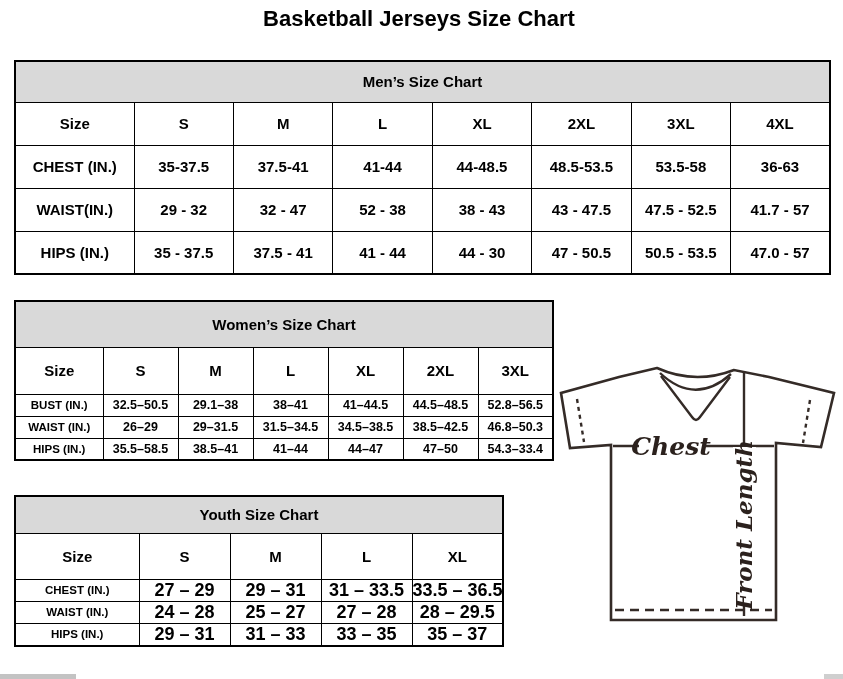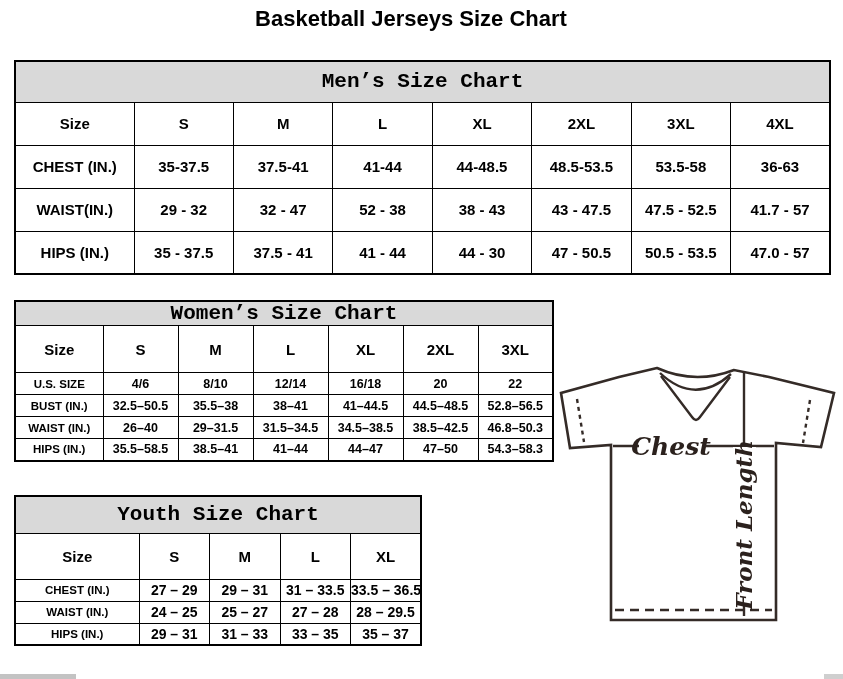--- a/index.html
+++ b/index.html
@@ -5,54 +5,54 @@
   * { margin:0; padding:0; box-sizing:border-box; }
   html,body { width:843px; height:679px; }
   body {
     background:#ffffff;
     font-family:"Liberation Sans", sans-serif;
     position:relative;
     overflow:hidden;
     color:#000;
   }
   .page-title {
-    position:absolute; top:6px; left:8px; width:806px;
+    position:absolute; top:6px; left:16px; width:806px;
     text-align:center; font-size:22px; font-weight:bold; color:#000;
     letter-spacing:0px;
   }
   .tbl { position:absolute; }
   .tbl table {
     border-collapse:collapse; width:100%; table-layout:fixed;
     border:2px solid #000;
   }
   .tbl th, .tbl td {
     border:1px solid #000; text-align:center; vertical-align:middle;
     font-weight:bold; color:#000; overflow:hidden; white-space:nowrap;
   }
-  .tbl .tbl-title { background:#d9d9d9; font-size:21px;font-family:Liberation Mono, monospace; }
+  .tbl .tbl-title { background:#d9d9d9; font-size:15px; }
 
   
   .men { left:14px; top:60px; width:817px; }
   .men .tbl-title { height:41px; }
   .men .head-row th { height:43px; font-size:15px; }
   .men .data-row th, .men .data-row td { height:43px; font-size:15px; }
 
   
   .women { left:14px; top:300px; width:540px; }
-  .women .tbl-title { height:24px; }
+  .women .tbl-title { height:46px; }
   .women .head-row th { height:47px; font-size:15px; }
   .women .data-row th { height:22px; font-size:11.5px; }
   .women .data-row td { height:22px; font-size:12.5px; }
 
   
-  .youth { left:14px; top:495px; width:408px; }
+  .youth { left:14px; top:495px; width:490px; }
   .youth .tbl-title { height:37px; }
   .youth .head-row th { height:46px; font-size:15px; }
   .youth .data-row th { height:22px; font-size:11.5px; }
-  .youth .data-row td { height:22px; font-size:14px; }
+  .youth .data-row td { height:22px; font-size:18px; }
 
   
   .jersey { position:absolute; left:553px; top:358px; width:290px; height:300px; }
   .jersey path, .jersey line { fill:none; stroke:#342b27; }
   .jersey text {
     font-family:"DejaVu Serif", serif;
     font-style:italic; font-weight:bold; fill:#2b211d;
   }
 
   
@@ -142,54 +142,45 @@
         <tr class="head-row">
           <th>Size</th>
           <th>S</th>
           <th>M</th>
           <th>L</th>
           <th>XL</th>
           <th>2XL</th>
           <th>3XL</th>
         </tr>
         <tr class="data-row">
-          <th>U.S. SIZE</th>
-          <td>4/6</td>
-          <td>8/10</td>
-          <td>12/14</td>
-          <td>16/18</td>
-          <td>20</td>
-          <td>22</td>
-        </tr>
-        <tr class="data-row">
           <th>BUST (IN.)</th>
           <td>32.5–50.5</td>
-          <td>35.5–38</td>
+          <td>29.1–38</td>
           <td>38–41</td>
           <td>41–44.5</td>
           <td>44.5–48.5</td>
           <td>52.8–56.5</td>
         </tr>
         <tr class="data-row">
           <th>WAIST (IN.)</th>
-          <td>26–40</td>
+          <td>26–29</td>
           <td>29–31.5</td>
           <td>31.5–34.5</td>
           <td>34.5–38.5</td>
           <td>38.5–42.5</td>
           <td>46.8–50.3</td>
         </tr>
         <tr class="data-row">
           <th>HIPS (IN.)</th>
           <td>35.5–58.5</td>
           <td>38.5–41</td>
           <td>41–44</td>
           <td>44–47</td>
           <td>47–50</td>
-          <td>54.3–58.3</td>
+          <td>54.3–33.4</td>
         </tr>
       </tbody>
     </table>
   </div>
 <div class="tbl youth">
     <table>
       <colgroup>
         <col style="width: 124px;">
         <col>
         <col>
@@ -209,21 +200,21 @@
         </tr>
         <tr class="data-row">
           <th>CHEST (IN.)</th>
           <td>27 – 29</td>
           <td>29 – 31</td>
           <td>31 – 33.5</td>
           <td>33.5 – 36.5</td>
         </tr>
         <tr class="data-row">
           <th>WAIST (IN.)</th>
-          <td>24 – 25</td>
+          <td>24 – 28</td>
           <td>25 – 27</td>
           <td>27 – 28</td>
           <td>28 – 29.5</td>
         </tr>
         <tr class="data-row">
           <th>HIPS (IN.)</th>
           <td>29 – 31</td>
           <td>31 – 33</td>
           <td>33 – 35</td>
           <td>35 – 37</td>

